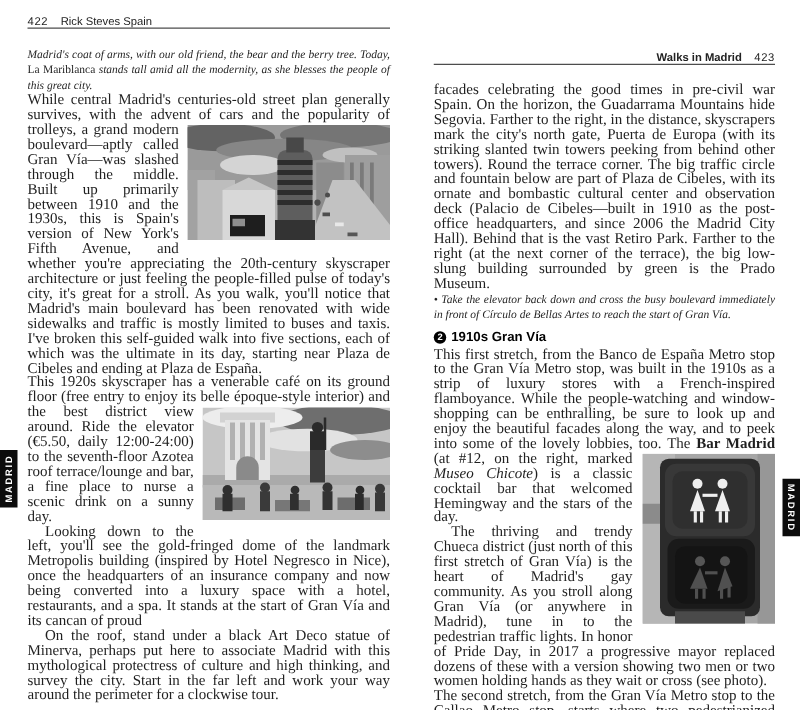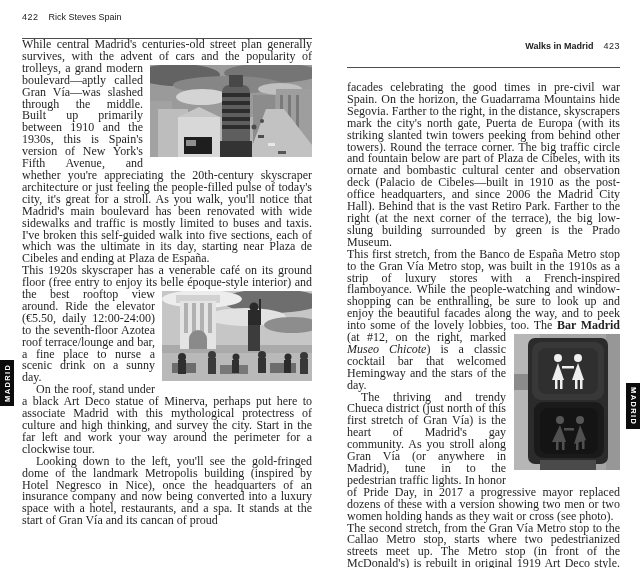--- a/index.html
+++ b/index.html
@@ -6,21 +6,21 @@
   .spread{position:relative;width:640px;height:568px;background:#ffffff;overflow:hidden;
           font-family:"Liberation Serif","DejaVu Serif",serif;color:#1f1f1f;}
   .page{position:absolute;top:0;height:568px;width:320px;overflow:hidden;}
   .page-left{left:0;}
   .page-right{left:320px;margin-top:29px;}
   .content{position:absolute;top:12px;}
   .page-left .content{left:22px;width:290px;}
   .page-right .content{left:27px;width:273px;}
 
   .page-header{font-family:"Liberation Sans","DejaVu Sans",sans-serif;font-size:9px;color:#222;
-               border-bottom:1px solid #4d4d4d;padding-bottom:16px;display:flex;align-items:baseline;}
+               border-bottom:1px solid #4d4d4d;padding-bottom:0;display:flex;align-items:baseline;}
   .page-header .pnum{letter-spacing:0.5px;}
   .page-header.hdr-left .pnum{margin-right:10px;}
   .page-header.hdr-right{justify-content:flex-end;}
   .page-header.hdr-right .htitle{font-weight:bold;margin-right:10px;}
 
   p{margin:0;}
   .body{font-size:12px;line-height:11.9px;text-align:justify;}
   .ind{text-indent:14px;}
   .intro{margin-top:14px;font-size:9.2px;line-height:12.4px;text-align:justify;font-style:italic;}
   .intro .rm{font-style:normal;}
@@ -55,20 +55,21 @@
 <div class="spread">
 
   <div class="page page-left">
     <div class="content">
 
       <div class="page-header hdr-left">
         <span class="pnum">422</span>
         <span class="htitle">Rick Steves Spain</span>
       </div>
 
+      <p class="intro"><span class="it">Madrid's coat of arms, with our old friend, the bear and the berry tree. Today, </span><span class="rm">La Mariblanca</span><span class="it"> stands tall amid all the modernity, as she blesses the people of this great city.</span></p>
 
 
       <p class="body"><span>While central Madrid's centuries-old street plan generally survives, with the advent of cars and the popularity of trolleys, a</span>
         <span class="photo photo1">
           <svg viewBox="0 0 162 92" preserveAspectRatio="none">
             <rect width="162" height="92" fill="#b3b3b3"></rect>
             <rect width="162" height="52" fill="#9a9a9a"></rect>
             <ellipse cx="28" cy="10" rx="42" ry="11" fill="#636363"></ellipse>
             <ellipse cx="122" cy="8" rx="48" ry="10" fill="#757575"></ellipse>
             <ellipse cx="78" cy="20" rx="55" ry="9" fill="#868686"></ellipse>
@@ -98,21 +99,21 @@
             <rect x="72" y="52" width="28" height="4" fill="#2d2d2d"></rect>
             <rect x="72" y="60" width="28" height="4" fill="#2d2d2d"></rect>
             <rect x="79" y="10" width="14" height="12" fill="#484848"></rect>
             <rect x="70" y="76" width="32" height="16" fill="#333333"></rect>
           </svg>
         </span>
         <span>grand modern boulevard—aptly called Gran Vía—was slashed through the middle. Built up primarily between 1910 and the 1930s, this is Spain's version of New York's Fifth Avenue, and whether you're appreciating the 20th-century skyscraper architecture or just feeling the people-filled pulse of today's city, it's great for a stroll. As you walk, you'll notice that Madrid's main boulevard has been renovated with wide sidewalks and traffic is mostly limited to buses and taxis. I've broken this self-guided walk into five sections, each of which was the ultimate in its day, starting near Plaza de Cibeles and ending at Plaza de España.</span></p>
 
 
 
-      <p class="body"><span>This 1920s skyscraper has a venerable café on its ground floor (free entry to enjoy its belle époque-style interior) and the best rooftop</span>
+      <p class="body"><span>This 1920s skyscraper has a venerable café on its ground floor (free entry to enjoy its belle époque-style interior) and the best district</span>
         <span class="photo photo2">
           <svg viewBox="0 0 150 90" preserveAspectRatio="none">
             <rect width="150" height="90" fill="#c6c6c6"></rect>
             <ellipse cx="110" cy="10" rx="50" ry="12" fill="#6e6e6e"></ellipse>
             <ellipse cx="40" cy="8" rx="40" ry="9" fill="#ededed"></ellipse>
             <ellipse cx="84" cy="26" rx="40" ry="9" fill="#e2e2e2"></ellipse>
             <ellipse cx="130" cy="34" rx="28" ry="8" fill="#8d8d8d"></ellipse>
             <rect x="0" y="54" width="150" height="10" fill="#aaaaaa"></rect>
             <rect x="14" y="4" width="44" height="8" fill="#d2d2d2"></rect>
             <rect x="18" y="10" width="36" height="48" fill="#e4e4e4"></rect>
@@ -138,38 +139,40 @@
             <circle cx="100" cy="64" r="4" fill="#333333"></circle>
             <rect x="96" y="67" width="8" height="15" fill="#333333"></rect>
             <circle cx="126" cy="66" r="3.5" fill="#2b2b2b"></circle>
             <rect x="122" y="69" width="7" height="13" fill="#2b2b2b"></rect>
             <circle cx="142" cy="65" r="4" fill="#383838"></circle>
             <rect x="138" y="68" width="8" height="15" fill="#383838"></rect>
           </svg>
         </span>
         <span>view around. Ride the elevator (€5.50, daily 12:00-24:00) to the seventh-floor Azotea roof terrace/lounge and bar, a fine place to nurse a scenic drink on a sunny day.</span></p>
 
+      <p class="body ind">Looking down to the left, you'll see the gold-fringed dome of the landmark Metropolis building (inspired by Hotel Negresco in Nice), once the headquarters of an insurance company and now being converted into a luxury space with a hotel, restaurants, and a spa. It stands at the start of Gran Vía and its cancan of proud</p>
       <p class="body ind">On the roof, stand under a black Art Deco statue of Minerva, perhaps put here to associate Madrid with this mythological protectress of culture and high thinking, and survey the city. Start in the far left and work your way around the perimeter for a clockwise tour.</p>
-      <p class="body ind">Looking down to the left, you'll see the gold-fringed dome of the landmark Metropolis building (inspired by Hotel Negresco in Nice), once the headquarters of an insurance company and now being converted into a luxury space with a hotel, restaurants, and a spa. It stands at the start of Gran Vía and its cancan of proud</p>
     </div>
 
     <div class="tab tab-left">MADRID</div>
   </div>
 
   <div class="page page-right">
     <div class="content">
 
       <div class="page-header hdr-right">
         <span class="htitle">Walks in Madrid</span>
         <span class="pnum">423</span>
       </div>
 
       <p class="body" style="margin-top:14px;">facades celebrating the good times in pre-civil war Spain. On the horizon, the Guadarrama Mountains hide Segovia. Farther to the right, in the distance, skyscrapers mark the city's north gate, Puerta de Europa (with its striking slanted twin towers peeking from behind other towers). Round the terrace corner. The big traffic circle and fountain below are part of Plaza de Cibeles, with its ornate and bombastic cultural center and observation deck (Palacio de Cibeles—built in 1910 as the post-office headquarters, and since 2006 the Madrid City Hall). Behind that is the vast Retiro Park. Farther to the right (at the next corner of the terrace), the big low-slung building surrounded by green is the Prado Museum.</p>
 
-
+      <p class="dir">• Take the elevator back down and cross the busy boulevard immediately in front of Círculo de Bellas Artes to reach the start of Gran Vía.</p>
+
+      <h3 class="sec-heading"><span class="numcircle">2</span><span>1910s Gran Vía</span></h3>
 
       <p class="body"><span>This first stretch, from the Banco de España Metro stop to the Gran Vía Metro stop, was built in the 1910s as a strip of luxury stores with a French-inspired flamboyance. While the people-watching and window-shopping can be enthralling, be sure to look up and enjoy the beautiful facades along the way, and to peek into some of the lovely lobbies, too.</span>
         <span class="photo photo3">
           <svg viewBox="0 0 106 136" preserveAspectRatio="none">
             <rect width="106" height="136" fill="#a6a6a6"></rect>
             <rect width="26" height="136" fill="#b6b6b6"></rect>
             <rect x="0" y="40" width="18" height="16" fill="#8b8b8b"></rect>
             <rect x="92" y="0" width="14" height="136" fill="#979797"></rect>
             <rect x="14" y="4" width="80" height="126" rx="7" fill="#2b2b2b"></rect>
             <rect x="18" y="8" width="72" height="58" rx="9" fill="#383838"></rect>

